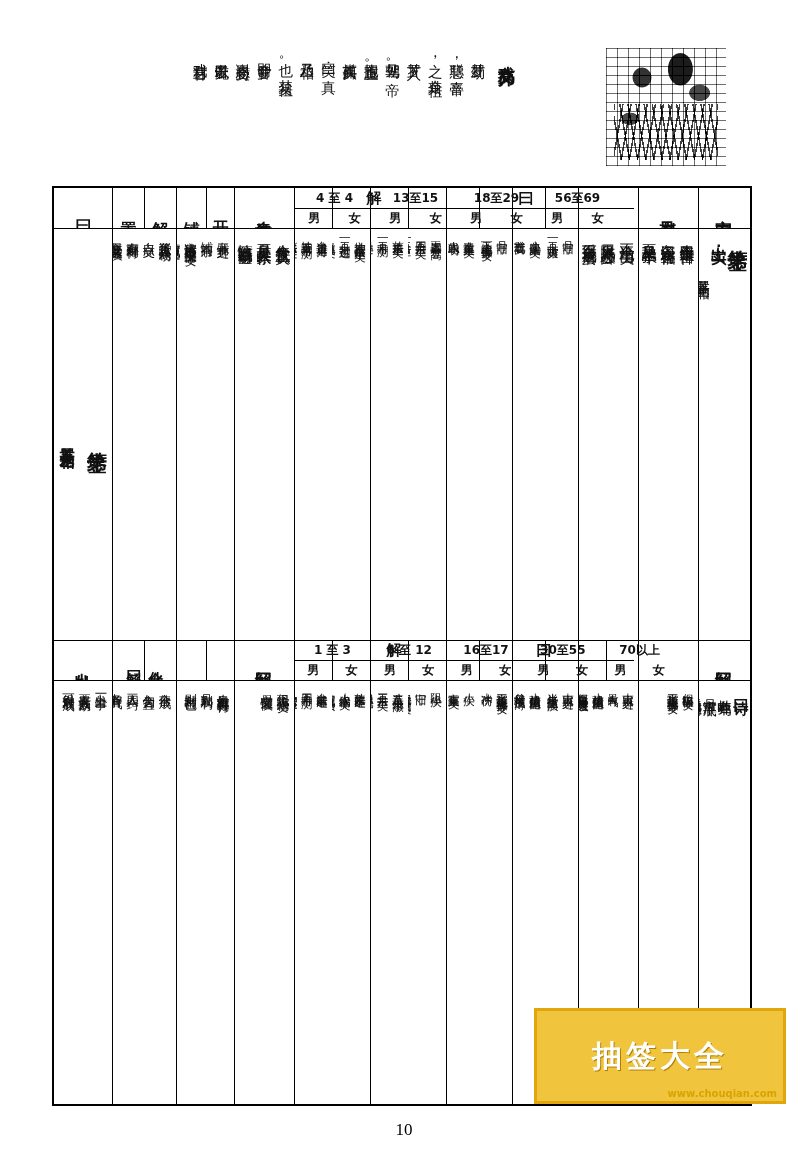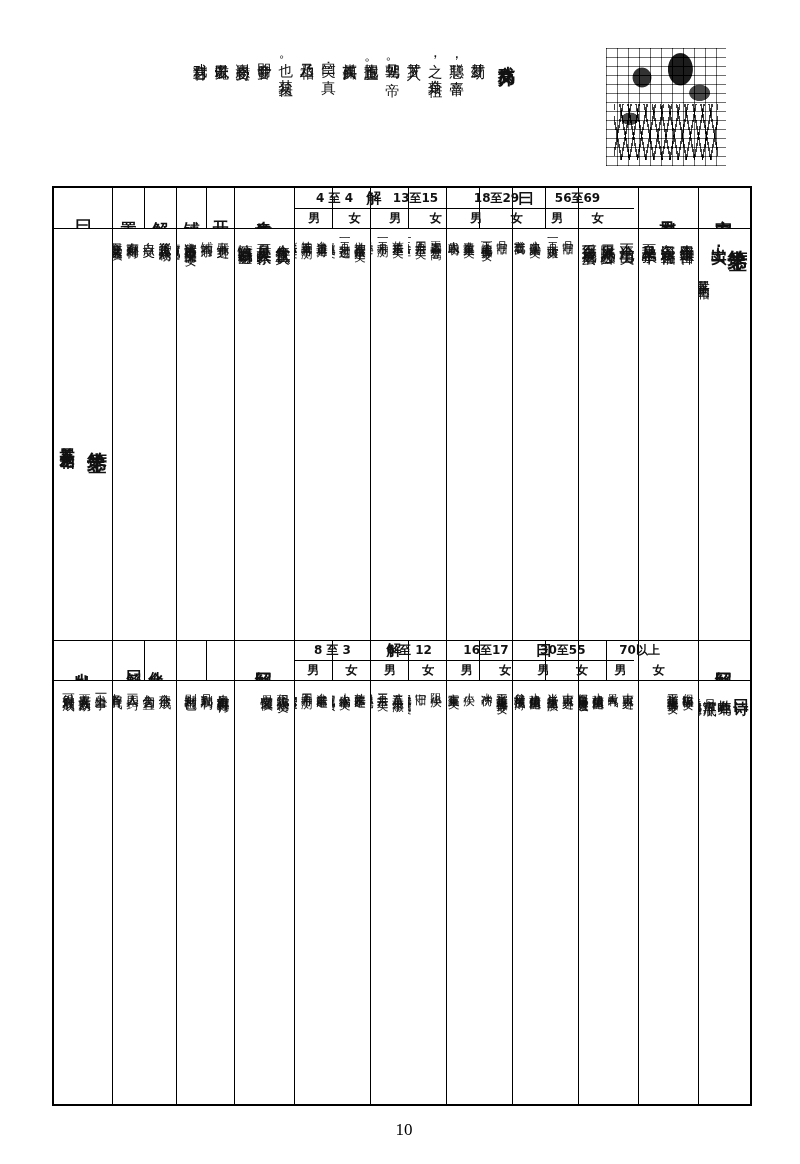--- a/index.html
+++ b/index.html
@@ -327,21 +327,21 @@
     <div class="cell hdr" style="left:180px;top:452px;width:60px;height:40px;">
       <span class="v midtitle">解曰</span>
     </div>
 
     <div class="cell" style="left:240px;top:452px;width:384px;height:20px;">
       <div class="agecols">
         <div class="agecell">70以上</div>
         <div class="agecell">30至55</div>
         <div class="agecell">16至17</div>
         <div class="agecell">6 至 12</div>
-        <div class="agecell">8 至 3</div>
+        <div class="agecell">1 至 3</div>
       </div>
     </div>
     <div class="cell" style="left:240px;top:472px;width:384px;height:20px;">
       <div class="sexrow">
         <div class="sexcell">女</div>
         <div class="sexcell">男</div>
         <div class="sexcell">女</div>
         <div class="sexcell">男</div>
         <div class="sexcell">女</div>
         <div class="sexcell">男</div>
@@ -441,16 +441,20 @@
     <div class="cell" style="left:644px;top:492px;width:52px;height:426px;display:flex;flex-direction:row-reverse;padding:8px 2px;">
       <span class="v" style="font-size:15px;font-weight:bold;">曰诗</span>
       <span class="v" style="font-size:14px;">蛙在井中鸣</span>
       <span class="v" style="font-size:14px;">月牢潭底下</span>
       <span class="v" style="font-size:14px;">无影但闻声</span>
 
     </div>
 
   </div>
 
+  <div class="badge">
+    <span>抽签大全</span>
+    <span class="sub">www.chouqian.com</span>
+  </div>
 
   <div class="pageno">10</div>
 
 </div>
 
 </body></html>

